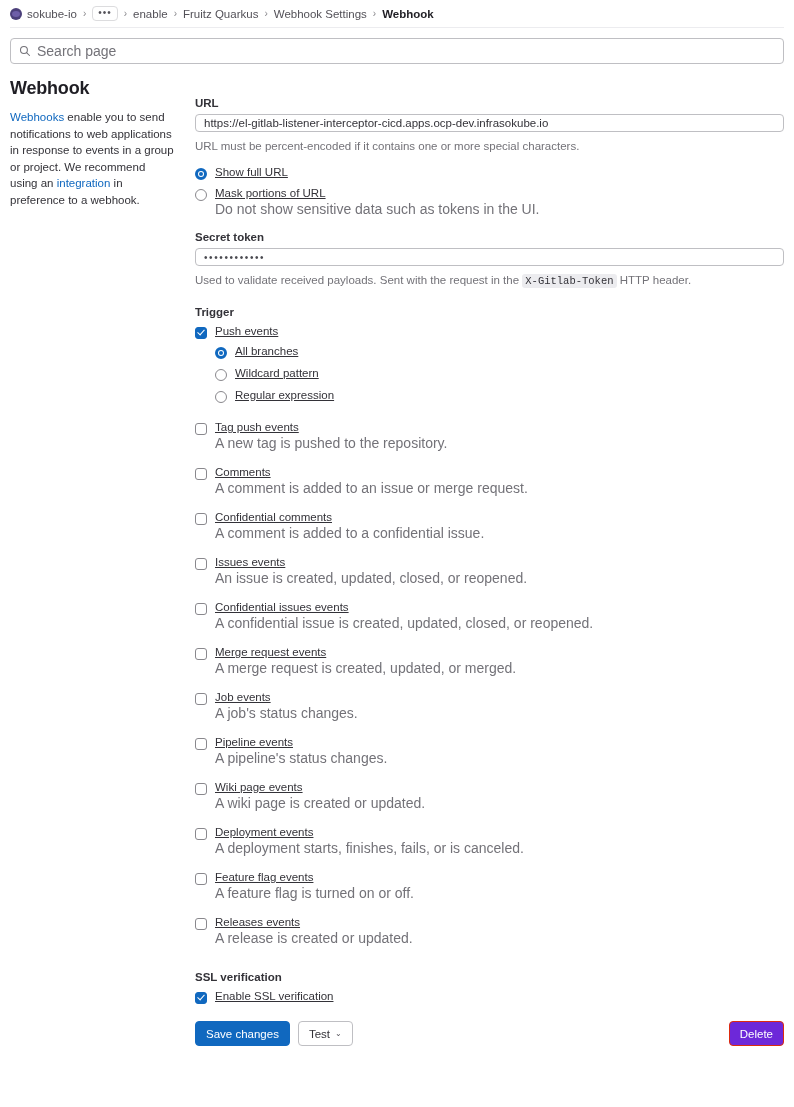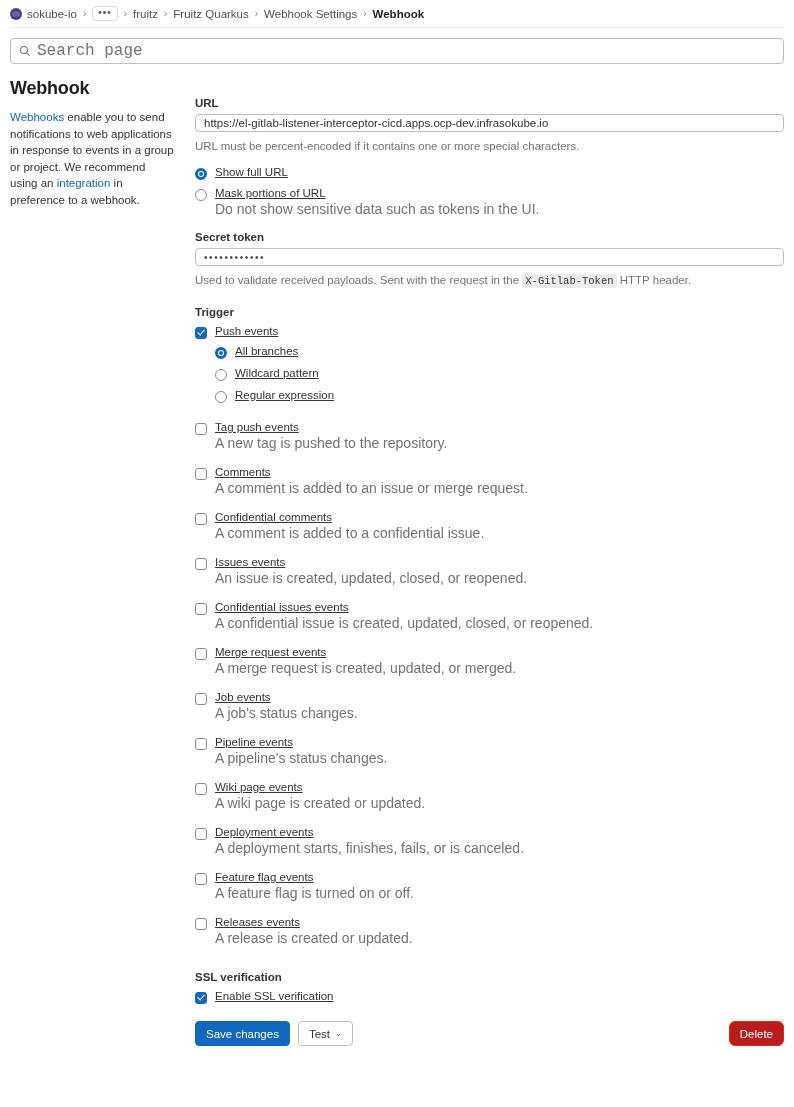--- a/index.html
+++ b/index.html
@@ -57,21 +57,21 @@
   .search-box {
     height: 26px;
     border: 1px solid #bfbfc3;
     border-radius: 4px;
     display: flex;
     align-items: center;
     padding: 0 8px;
     background: #fff;
   }
   .search-icon { margin-right: 6px; flex: none; display: flex; }
-  .search-text { font-size: 16px; color: #737278; font-family: Liberation Mono, monospace; }
+  .search-text { font-size: 14px; color: #737278; }
 
   
   .content { display: flex; padding: 14px 10px 0 10px; }
   .side { width: 185px; flex: none; padding-right: 20px; }
   .side h2 {
     margin: 0 0 10px 0;
     font-size: 18px;
     font-weight: bold;
     color: #1f1e24;
     letter-spacing: -0.2px;
@@ -197,35 +197,35 @@
     height: 25px;
     padding: 0 10px;
     display: inline-flex;
     align-items: center;
     cursor: pointer;
     border: 1px solid transparent;
     white-space: nowrap;
   }
   .btn-primary { background: #1068bf; color: #fff; border-color: #1068bf; font-weight: normal; }
   .btn-default { background: #fff; color: #333238; border-color: #bfbfc3; margin-left: 8px; }
-  .btn-danger { background: #b91c1c; color: #fff; border-color: #dd2b0e; margin-left: auto; border-radius: 6px; }
+  .btn-danger { background: #6d28d9; color: #fff; border-color: #dd2b0e; margin-left: auto; }
   .caret { margin-left: 5px; font-size: 8px; color: #535158; }
 </style>
 </head>
 <body>
 
 <div class="page">
 
   <div class="breadcrumb-bar">
     <div class="crumb-avatar"></div>
     <a class="crumb" href="#">sokube-io</a>
     <span class="crumb-sep">›</span>
     <span class="crumb-more">•••</span>
     <span class="crumb-sep">›</span>
-    <a class="crumb" href="#">fruitz</a>
+    <a class="crumb" href="#">enable</a>
     <span class="crumb-sep">›</span>
     <a class="crumb" href="#">Fruitz Quarkus</a>
     <span class="crumb-sep">›</span>
     <a class="crumb" href="#">Webhook Settings</a>
     <span class="crumb-sep">›</span>
     <span class="crumb current">Webhook</span>
   </div>
   <div class="bc-divider"></div>
 
   <div class="search-wrap">

